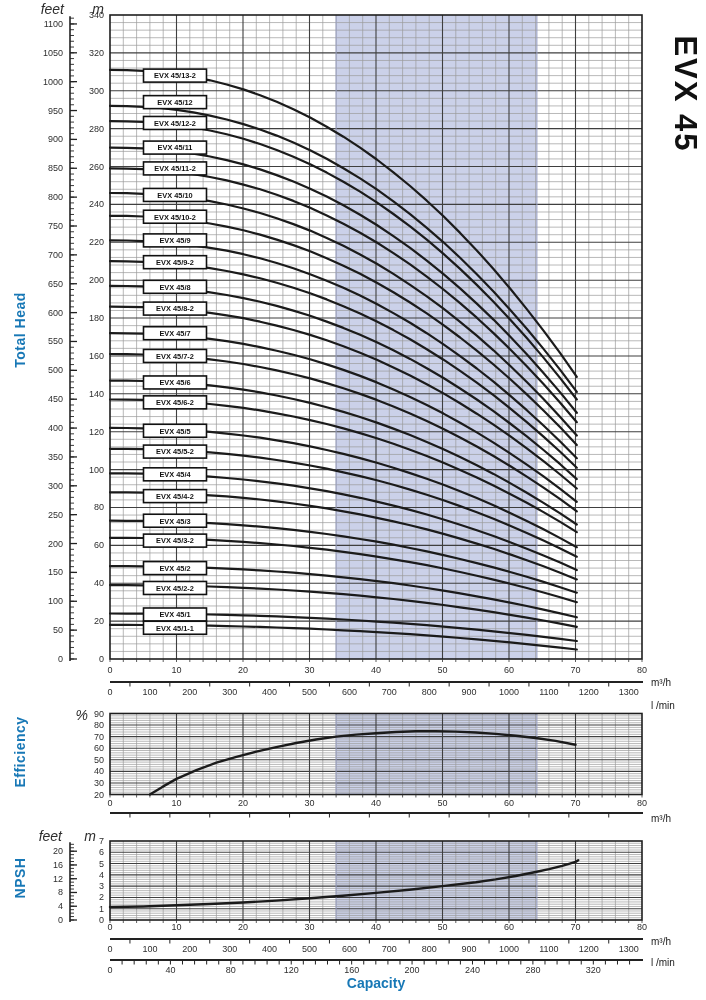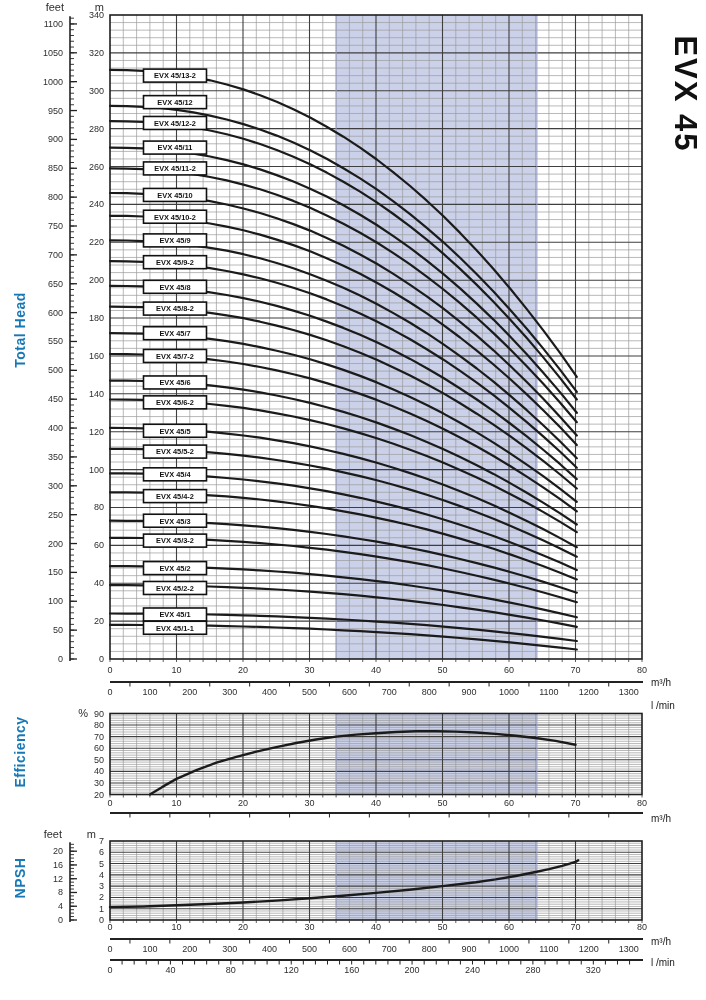--- a/index.html
+++ b/index.html
@@ -1,19 +1,19 @@
 <!DOCTYPE html>
 <html><head>
 <meta charset="utf-8">
 <style>
   html,body{margin:0;padding:0;background:#ffffff;}
   .sheet{position:relative;width:706px;height:1000px;background:#ffffff;overflow:hidden;
          font-family:"Liberation Sans", sans-serif;}
   .sheet svg{position:absolute;left:0;top:0;}
-  .lbl{position:absolute;color:#2e2e2e;font-size:11px;white-space:nowrap;}
+  .lbl{position:absolute;color:#2e2e2e;font-size:14px;white-space:nowrap;font-style:italic;}
   .unit{position:absolute;color:#222;font-size:10px;white-space:nowrap;margin-top:16px;}
   .vlabel{position:absolute;font-weight:bold;font-size:14px;color:#1878b6;
           text-align:center;transform:rotate(-90deg);letter-spacing:0.5px;}
   .title{position:absolute;left:599px;top:75px;width:170px;height:38px;
          transform:rotate(90deg);font-weight:bold;font-size:31px;color:#111;
          text-align:center;letter-spacing:2px;white-space:nowrap;}
   .cap{position:absolute;left:256px;top:975px;width:240px;text-align:center;
        font-weight:bold;font-size:14px;color:#1878b6;}
   .ra{text-align:right;}
 </style>
@@ -949,14 +949,15 @@
   <div class="unit" style="left:651px;top:661px;">m³/h</div>
   <div class="unit" style="left:651px;top:684px;">l /min</div>
   <div class="unit" style="left:651px;top:797px;">m³/h</div>
   <div class="unit" style="left:651px;top:920px;">m³/h</div>
   <div class="unit" style="left:651px;top:941px;">l /min</div>
   <div class="unit" style="left:647px;top:1006px;">U.S.gpm</div>
 
   <div class="vlabel" style="left:-50px;top:322px;width:140px;">Total Head</div>
   <div class="vlabel" style="left:-50px;top:744px;width:140px;">Efficiency</div>
   <div class="vlabel" style="left:-50px;top:870px;width:140px;">NPSH</div>
+  <div class="cap">Capacity</div>
   <div class="title">EVX 45</div>
 </div>
 
 </body></html>

